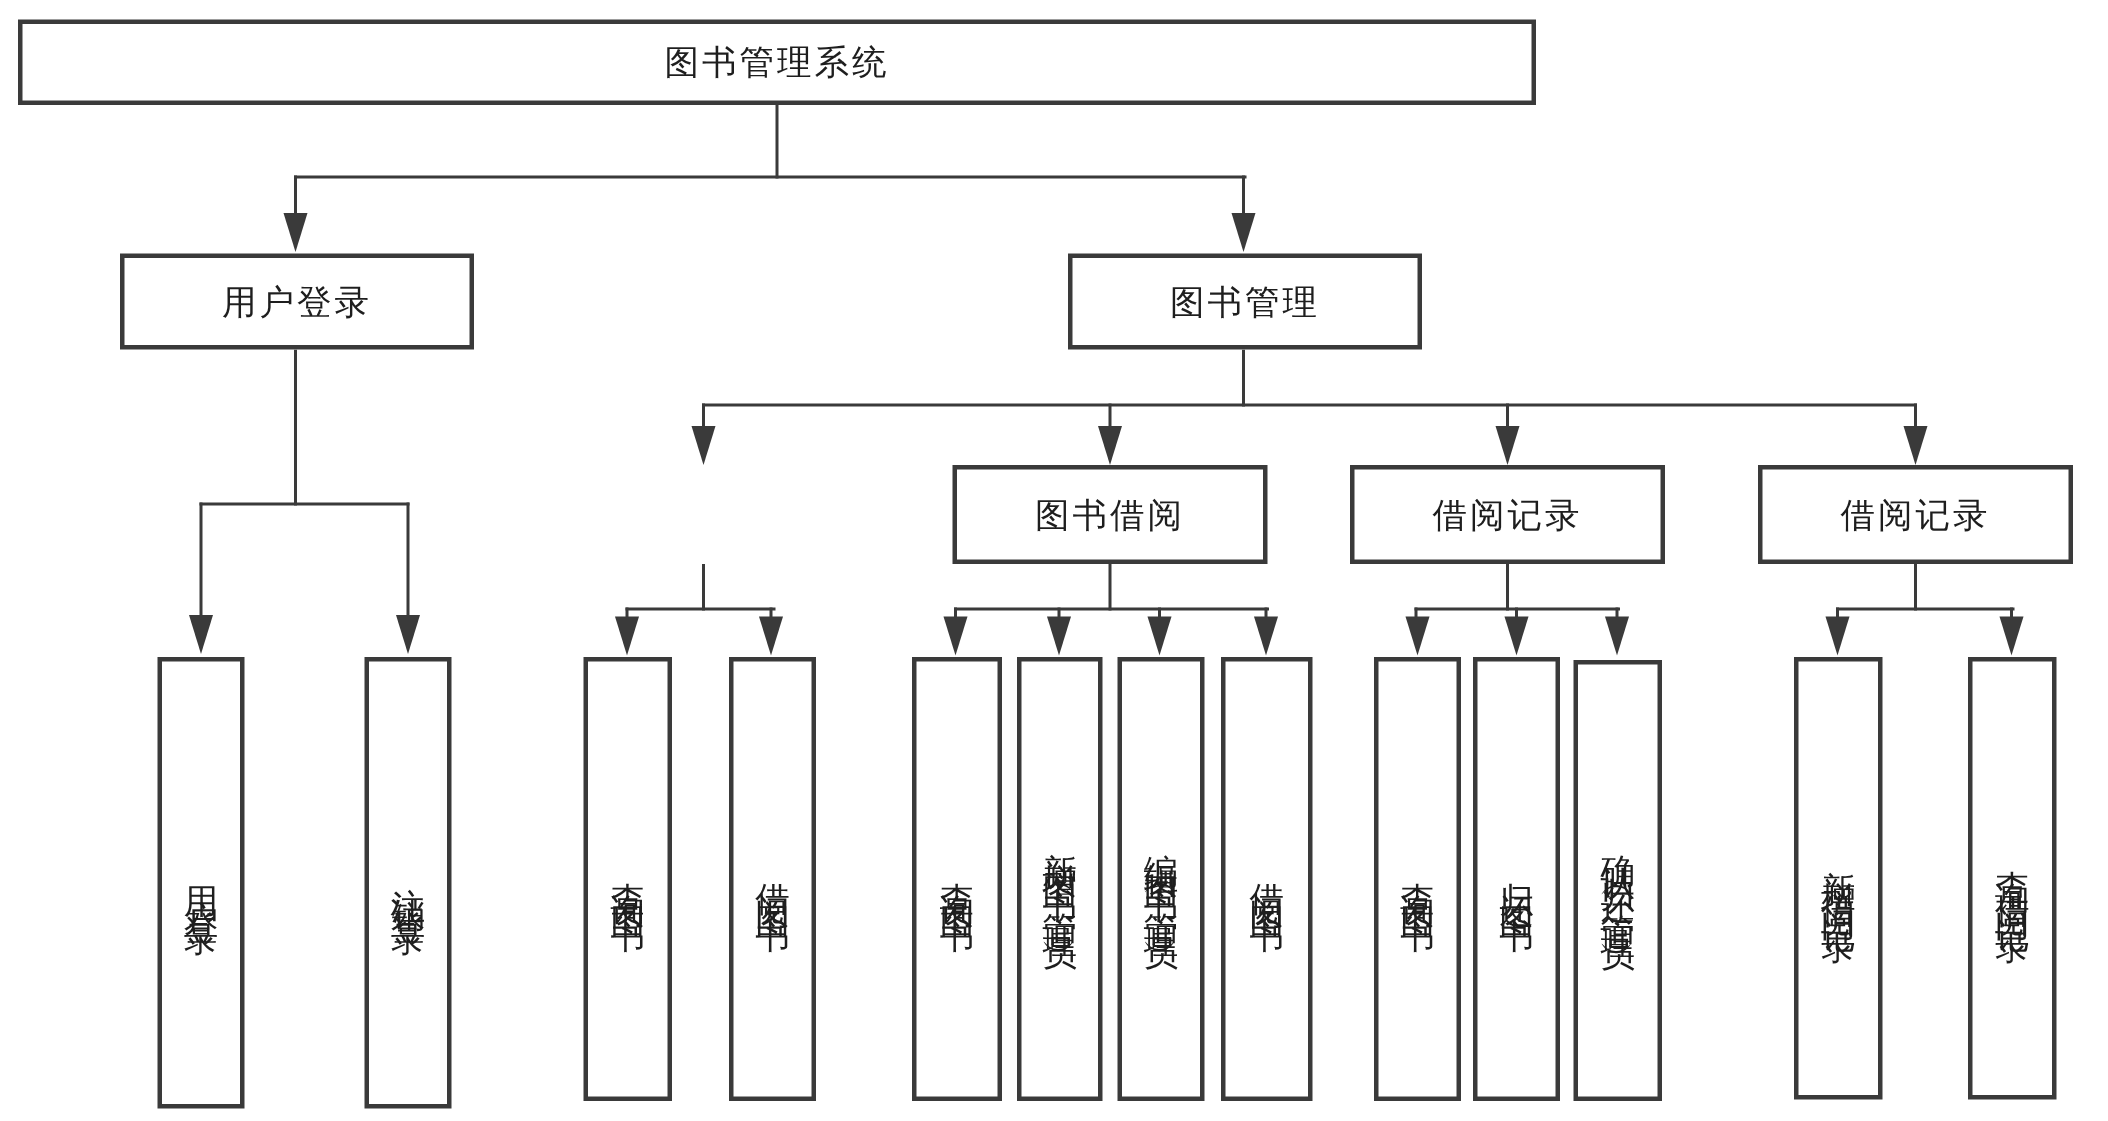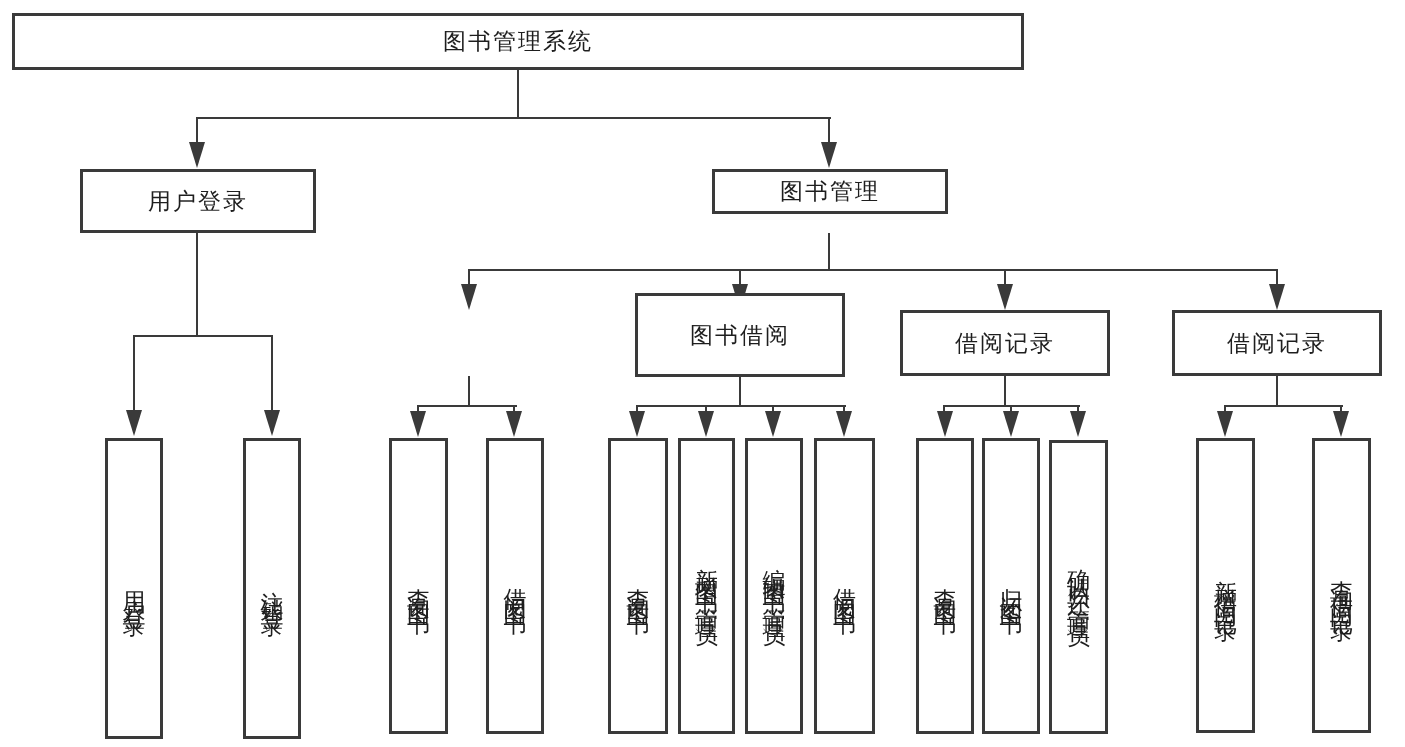--- a/index.html
+++ b/index.html
@@ -46,21 +46,21 @@
   <div class="vl" style="left:517px;top:69px;height:50px"></div>
   <div class="hl" style="left:196px;top:117px;width:635px"></div>
   <div class="vl" style="left:196px;top:117px;height:26px"></div>
   <div class="vl" style="left:828px;top:117px;height:26px"></div>
   <div class="arrow" style="left:189px;top:142px"></div>
   <div class="arrow" style="left:821px;top:142px"></div>
 
   <div class="box" style="left:80px;top:169px;width:236px;height:64px">
     <span class="hlabel">用户登录</span>
   </div>
-  <div class="box" style="left:712px;top:169px;width:236px;height:45px">
+  <div class="box" style="left:712px;top:169px;width:236px;height:64px">
     <span class="hlabel">图书管理</span>
   </div>
 
   <div class="vl" style="left:196px;top:233px;height:104px"></div>
   <div class="hl" style="left:133px;top:335px;width:140px"></div>
   <div class="vl" style="left:133px;top:335px;height:76px"></div>
   <div class="vl" style="left:271px;top:335px;height:76px"></div>
   <div class="arrow" style="left:126px;top:410px"></div>
   <div class="arrow" style="left:264px;top:410px"></div>
 
@@ -68,21 +68,21 @@
   <div class="hl" style="left:468px;top:269px;width:810px"></div>
   <div class="vl" style="left:468px;top:269px;height:16px"></div>
   <div class="vl" style="left:739px;top:269px;height:16px"></div>
   <div class="vl" style="left:1004px;top:269px;height:16px"></div>
   <div class="vl" style="left:1276px;top:269px;height:16px"></div>
   <div class="arrow" style="left:461px;top:284px"></div>
   <div class="arrow" style="left:732px;top:284px"></div>
   <div class="arrow" style="left:997px;top:284px"></div>
   <div class="arrow" style="left:1269px;top:284px"></div>
 
-  <div class="box" style="left:635px;top:293px;width:210px;height:84px">
+  <div class="box" style="left:635px;top:310px;width:210px;height:66px">
     <span class="hlabel">图书借阅</span>
   </div>
   <div class="box" style="left:900px;top:310px;width:210px;height:66px">
     <span class="hlabel">借阅记录</span>
   </div>
   <div class="box" style="left:1172px;top:310px;width:210px;height:66px">
     <span class="hlabel">借阅记录</span>
   </div>
 
   <div class="vl" style="left:468px;top:376px;height:31px"></div>

